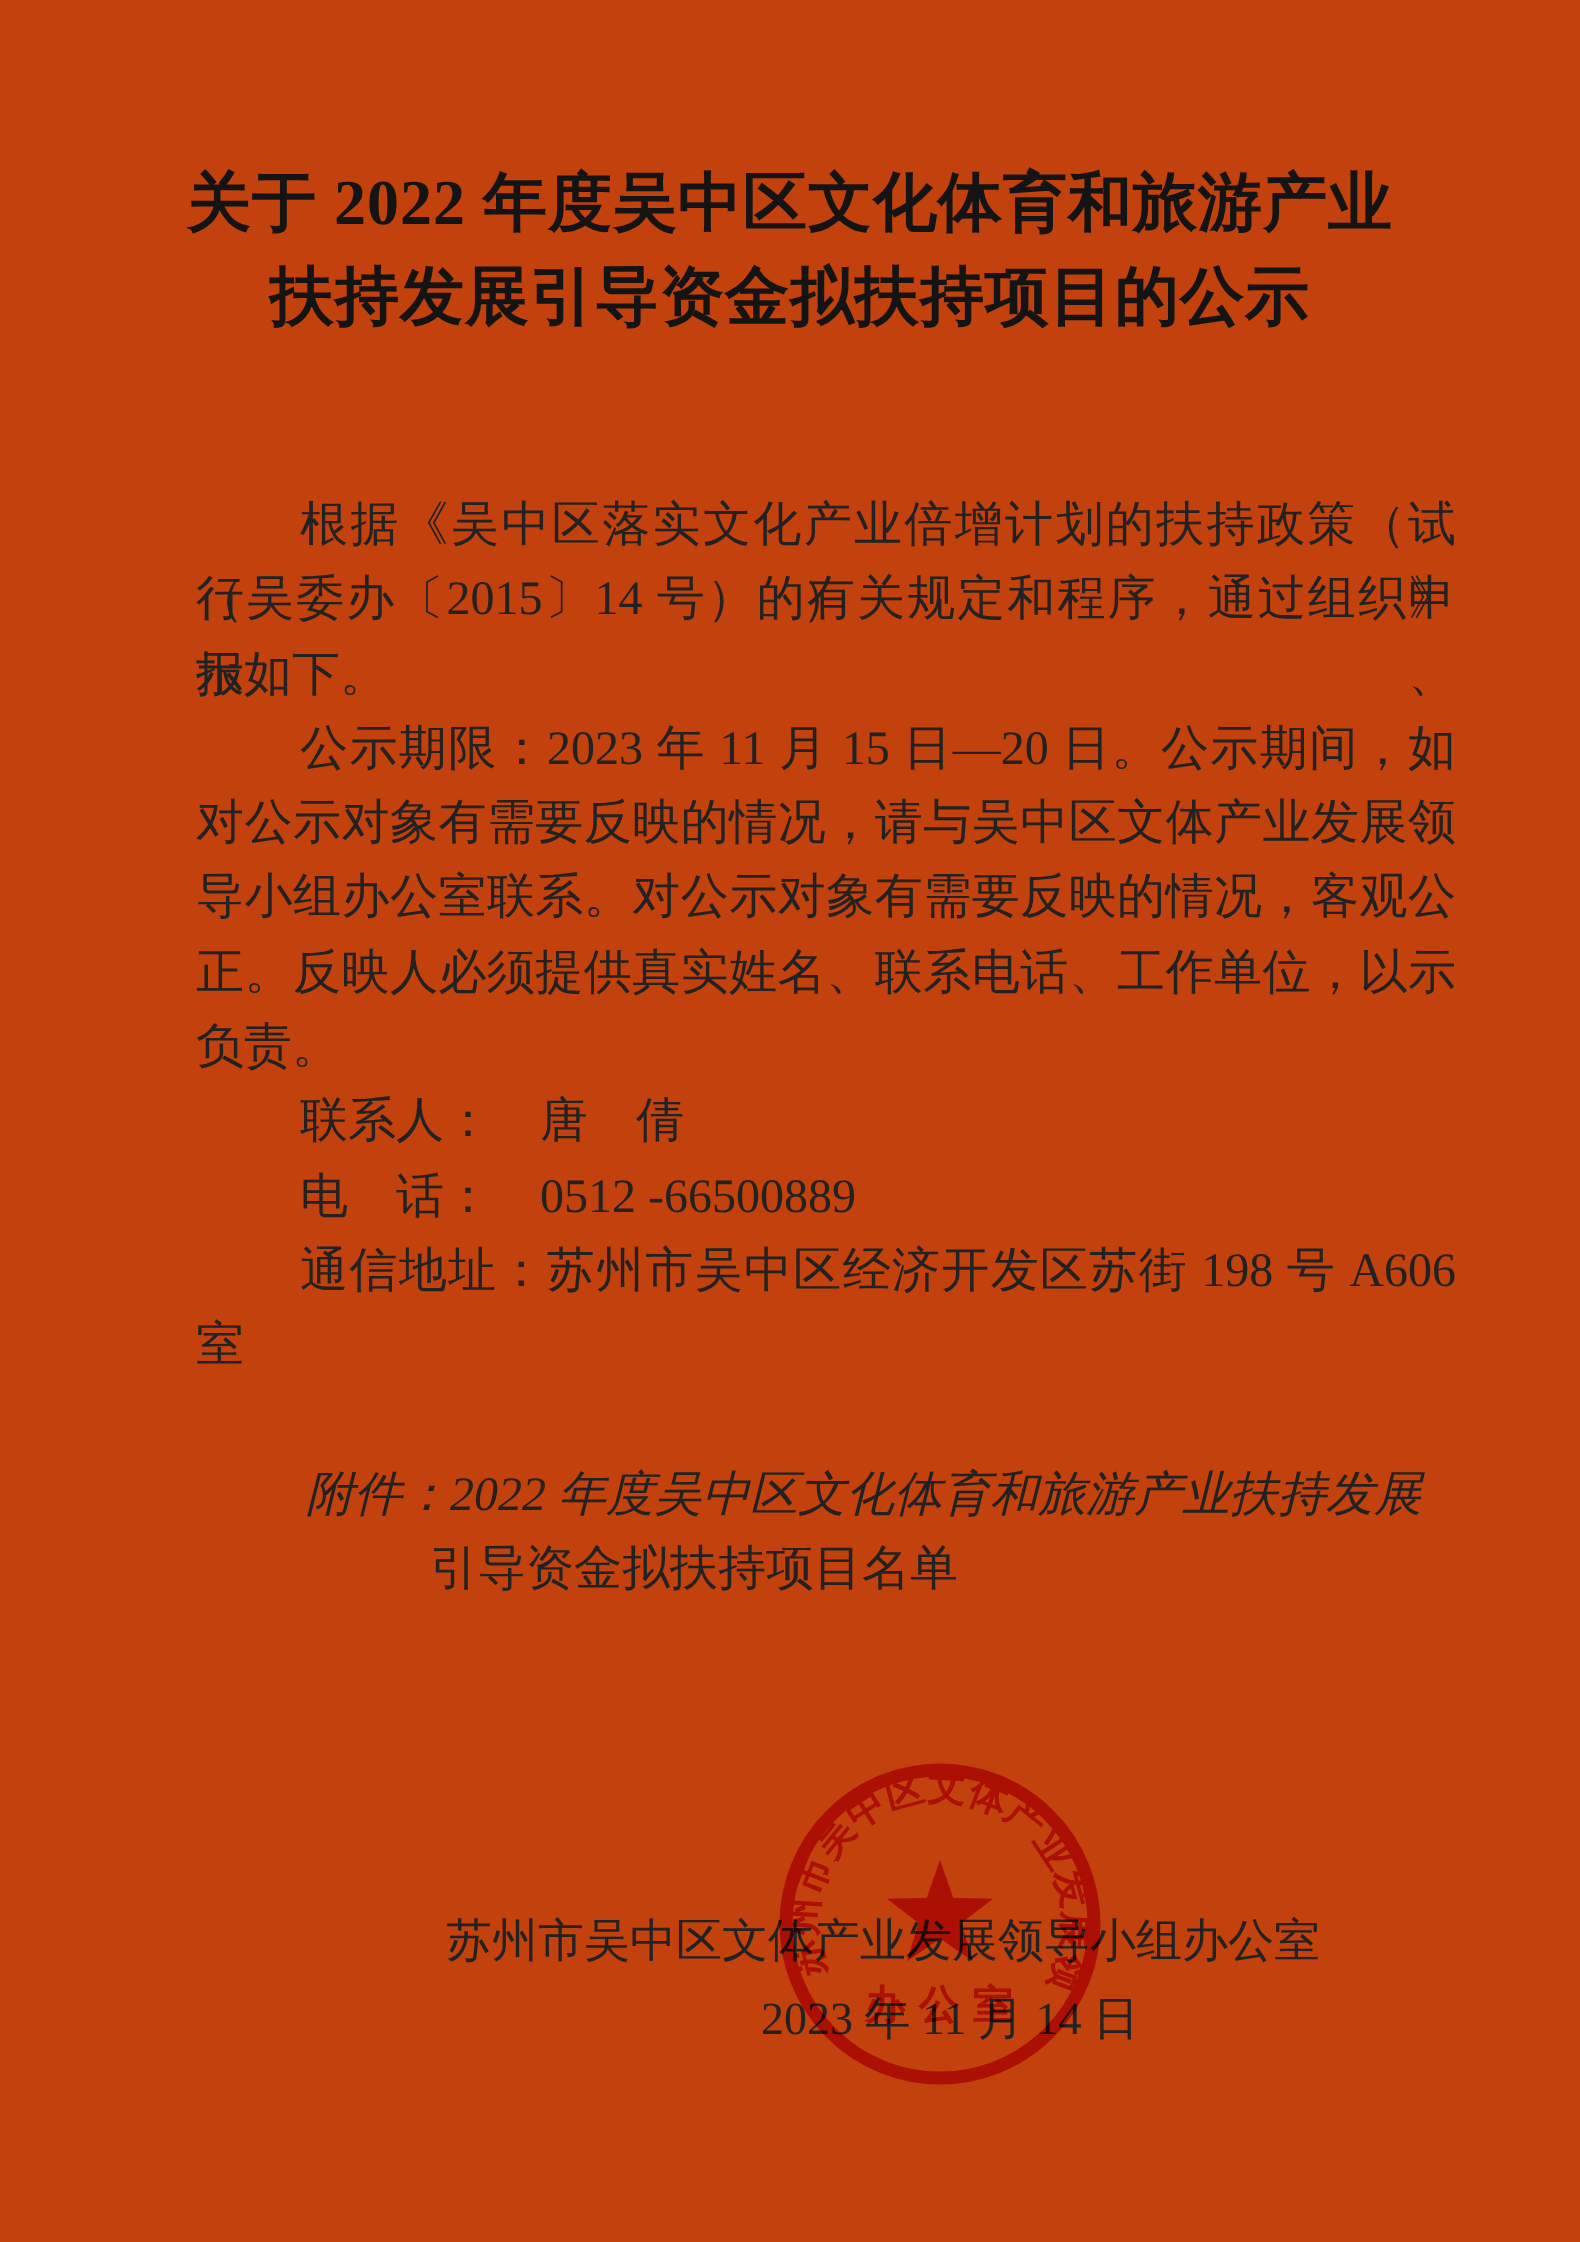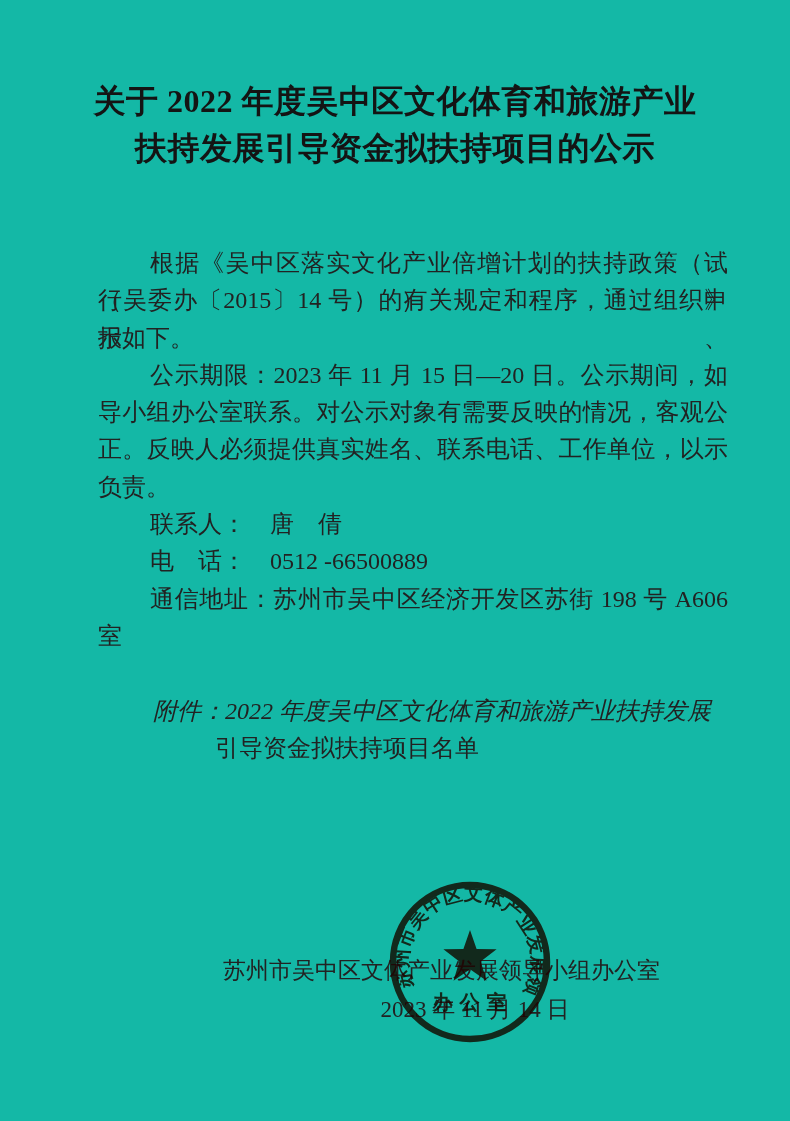--- a/index.html
+++ b/index.html
@@ -1,19 +1,19 @@
 <!DOCTYPE html>
 <html><head>
 <meta charset="utf-8">
 <style>
   html,body{margin:0;padding:0;background:#ffffff;}
   .page{
     position:relative;
     width:790px;height:1121px;
-    background:#14b8a6;
+    background:#c2410c;
     overflow:hidden;
     font-family:"Liberation Serif","DejaVu Serif",serif;
     color:#1d1d1d;
   }
   
   .doc-title{
     position:absolute;top:78px;left:0;width:790px;
     text-align:center;font-weight:bold;font-size:32px;line-height:47px;
     letter-spacing:0.5px;color:#141414;
   }
@@ -56,20 +56,21 @@
   <div class="doc-title">
     <div>关于 2022 年度吴中区文化体育和旅游产业</div>
     <div>扶持发展引导资金拟扶持项目的公示</div>
   </div>
 
   <div class="doc-body">
     <div class="line jl indent">根据《吴中区落实文化产业倍增计划的扶持政策（试行）》</div>
     <div class="line jl">（吴委办〔2015〕14 号）的有关规定和程序，通过组织申报、</div>
     <div class="line">示如下。</div>
     <div class="line jl indent">公示期限：2023 年 11 月 15 日—20 日。公示期间，如</div>
+    <div class="line jl">对公示对象有需要反映的情况，请与吴中区文体产业发展领</div>
     <div class="line jl">导小组办公室联系。对公示对象有需要反映的情况，客观公</div>
     <div class="line jl">正。反映人必须提供真实姓名、联系电话、工作单位，以示</div>
     <div class="line">负责。</div>
     <div class="line indent">联系人：　唐　倩</div>
     <div class="line indent">电　话：　0512 -66500889</div>
     <div class="line jl indent">通信地址：苏州市吴中区经济开发区苏街 198 号 A606</div>
     <div class="line">室</div>
     <div class="line blank"></div>
     <div class="line att1">附件：2022 年度吴中区文化体育和旅游产业扶持发展</div>
     <div class="line att2">引导资金拟扶持项目名单</div>

